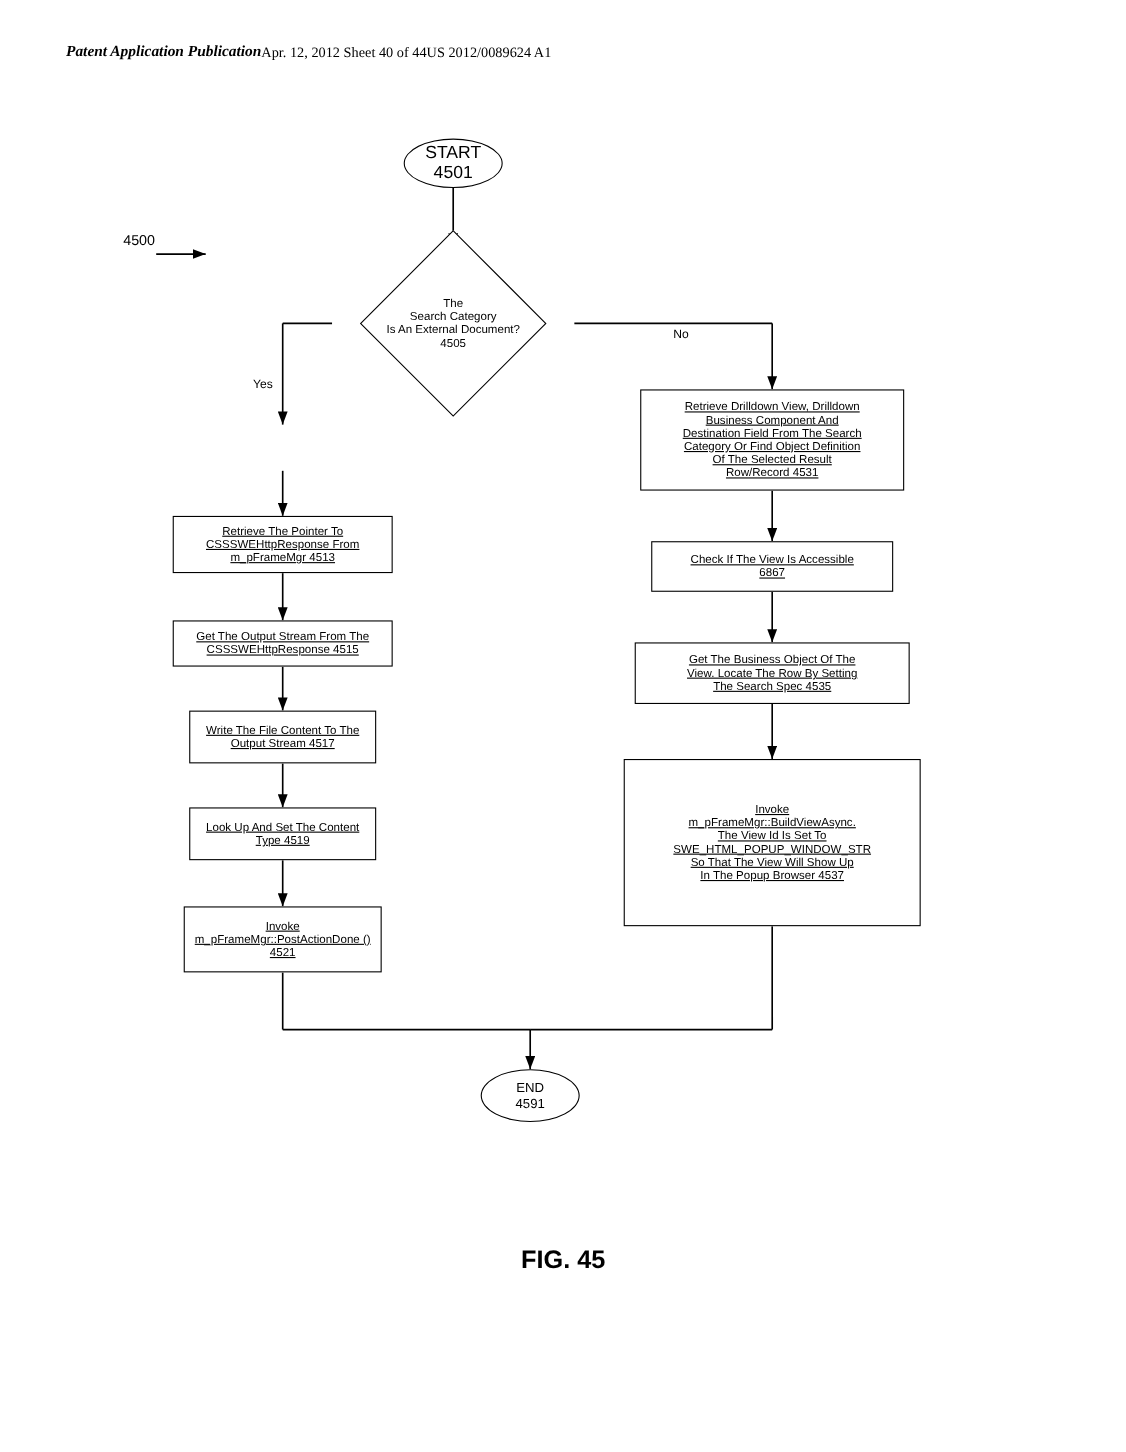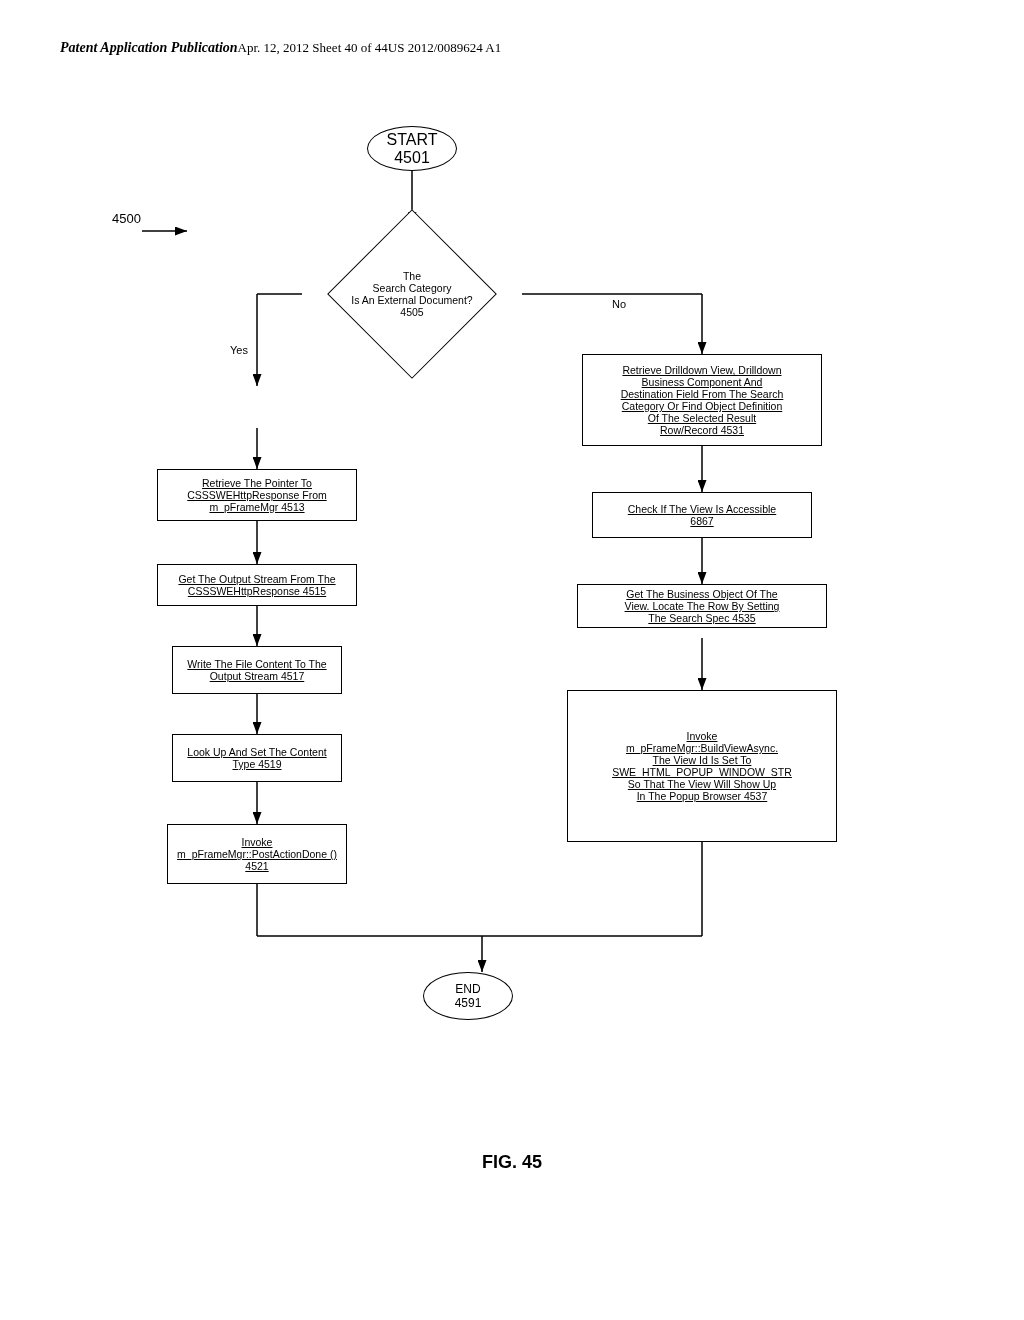--- a/index.html
+++ b/index.html
@@ -113,24 +113,24 @@
     }
 
     .label-4500 {
       position: absolute;
       font-size: 13px;
       font-family: Arial, Helvetica, sans-serif;
     }
 
     .fig-caption {
       text-align: center;
-      font-size: 18px;
+      font-size: 23px;
       font-weight: bold;
       font-family: Arial, Helvetica, sans-serif;
-      margin-top: 26px;
+      margin-top: 6px;
     }
 
     .yes-no-label {
       position: absolute;
       font-size: 11px;
       font-family: Arial, Helvetica, sans-serif;
     }
   </style>
 </head>
 <body>
@@ -247,36 +247,36 @@
 Category Or Find Object Definition
 Of The Selected Result
 Row/Record  4531</span>
     </div>
 
     <div class="node node-rect" style="left:510px; top:416px; width:220px; height:46px;">
       <span style="white-space:pre-line; font-size:10.5px;">Check If The View Is Accessible
 6867</span>
     </div>
 
-    <div class="node node-rect" style="left:495px; top:508px; width:250px; height:44px;">
+    <div class="node node-rect" style="left:495px; top:508px; width:250px; height:56px;">
       <span style="white-space:pre-line; font-size:10.5px;">Get The Business Object Of The
 View.  Locate The Row By Setting
 The Search Spec  4535</span>
     </div>
 
     <div class="node node-rect" style="left:485px; top:614px; width:270px; height:152px;">
       <span style="white-space:pre-line; font-size:10.5px;">Invoke
 m_pFrameMgr::BuildViewAsync.
 The View Id Is Set To
 SWE_HTML_POPUP_WINDOW_STR
 So That The View Will Show Up
 In The Popup Browser  4537</span>
     </div>
 
-    <div class="node node-oval" style="left:341px; top:896px; width:90px; height:48px;">
+    <div class="node node-oval" style="left:355px; top:896px; width:90px; height:48px;">
       <span style="white-space:pre-line; font-size:12px;">END
 4591</span>
     </div>
 
   </div>
 
   <div class="fig-caption">
     <span>FIG. 45</span>
   </div>
 </div>

